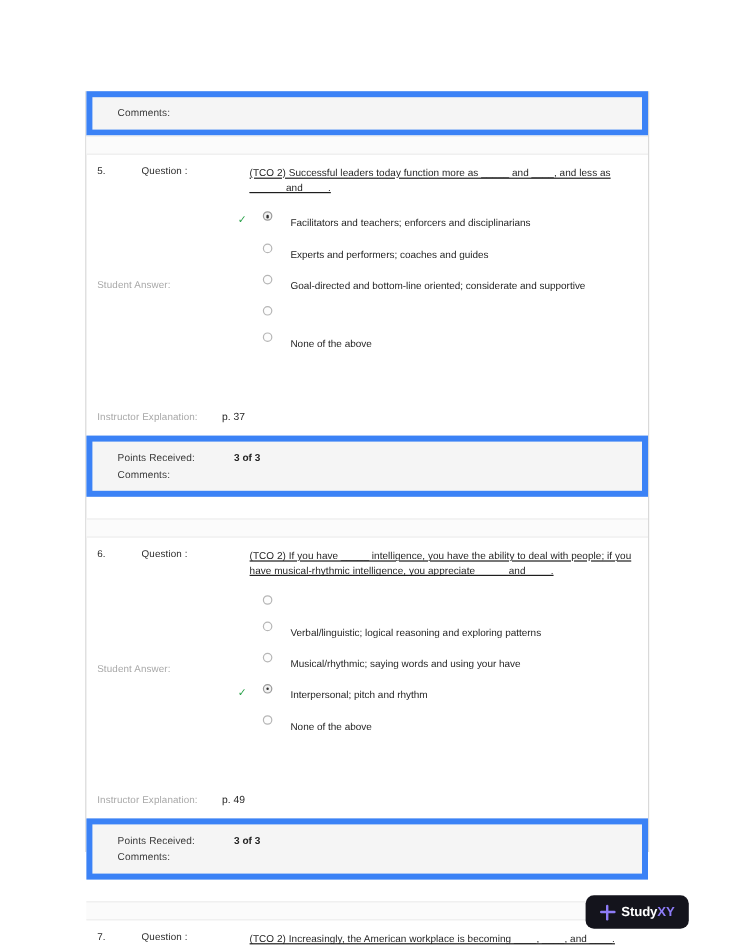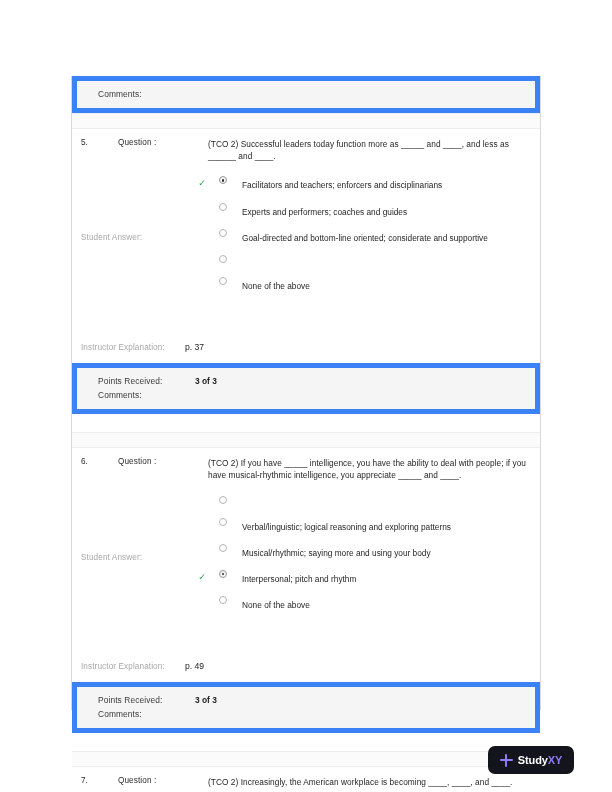--- a/index.html
+++ b/index.html
@@ -95,20 +95,21 @@
     letter-spacing: 0.1px;
     padding-left: 20px;
   }
   .q-text {
     flex: 1;
     padding-right: 8px;
     font-size: 8.3px;
     color: #1f1f1f;
     line-height: 12.2px;
     letter-spacing: 0.05px;
+    text-decoration: underline;
   }
 
   
   .answers-row {
     display: flex;
     align-items: center;
     padding-top: 12px;
   }
   .answers-leftcol {
     width: 139px;
@@ -330,21 +331,21 @@
             <span class="radio"></span>
           </div>
 
           <div class="option">
             <span class="radio"></span>
             <span class="opt-text">Verbal/linguistic; logical reasoning and exploring patterns</span>
           </div>
 
           <div class="option">
             <span class="radio"></span>
-            <span class="opt-text">Musical/rhythmic; saying more and using your body</span>
+            <span class="opt-text">Musical/rhythmic; saying words and using your have</span>
           </div>
 
           <div class="option">
             <span class="opt-mark">✓</span>
             <span class="radio checked"></span>
             <span class="opt-text">Interpersonal; pitch and rhythm</span>
           </div>
 
           <div class="option">
             <span class="radio"></span>

